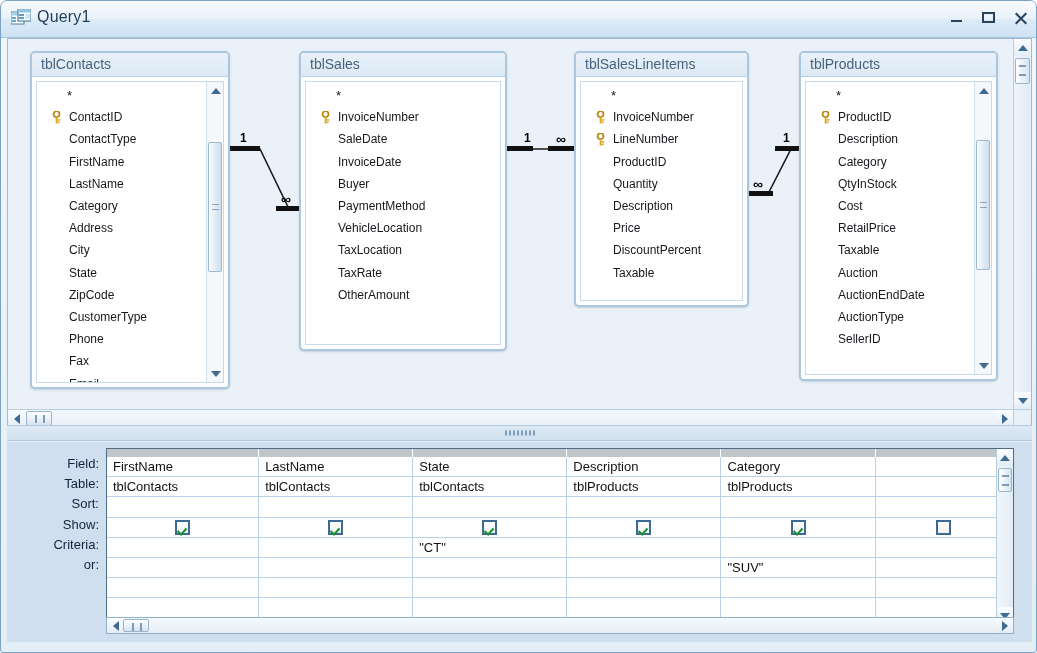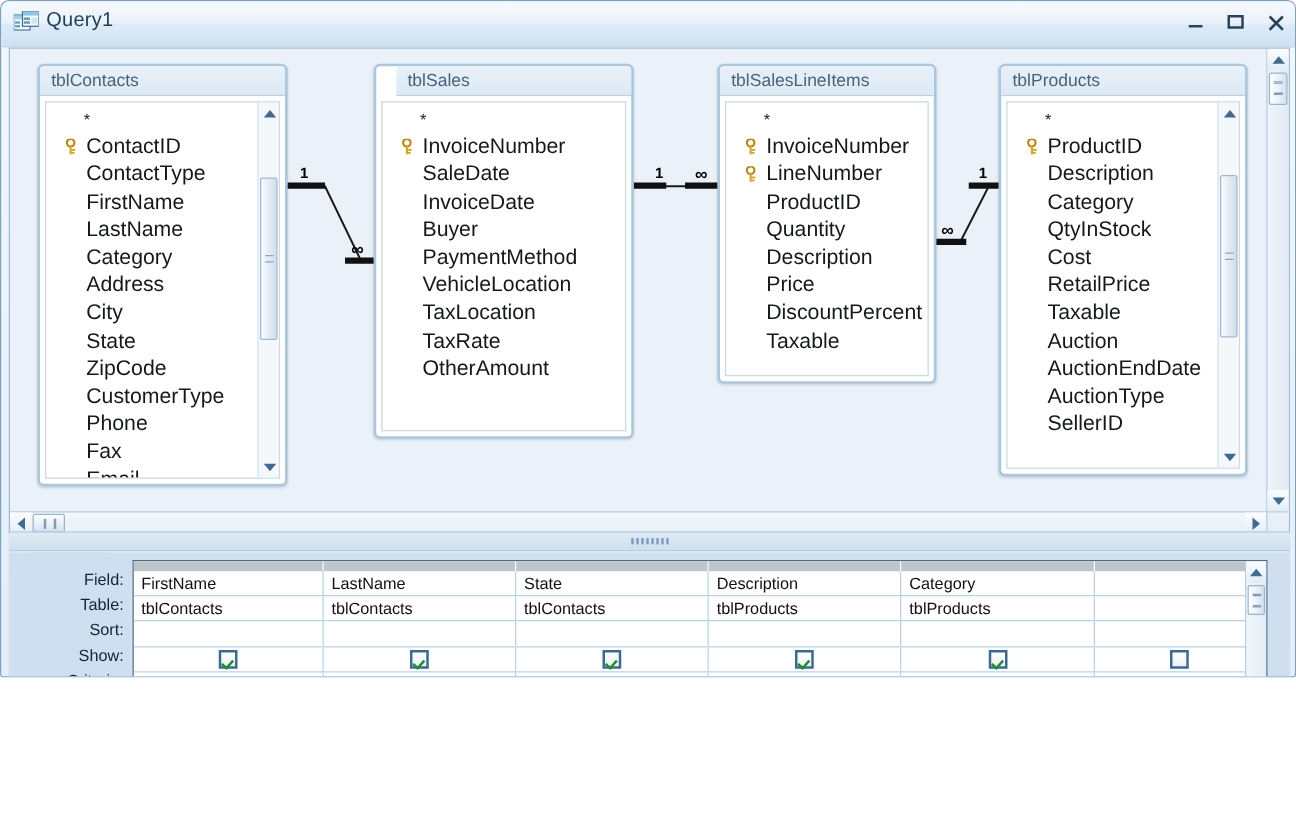--- a/index.html
+++ b/index.html
@@ -7,21 +7,21 @@
     margin: 0;
     padding: 0;
     background: #ffffff;
   }
   body {
     font-family: "Liberation Sans", sans-serif;
   }
   .app-window {
     position: relative;
     width: 1037px;
-    height: 542px;
+    height: 653px;
     box-sizing: border-box;
     background: linear-gradient(to bottom, #f2f7fb 0%, #e4eef7 100%);
     border: 1px solid #7ba2c4;
     border-radius: 7px 7px 3px 3px;
     overflow: hidden;
   }
 
   
   .titlebar {
     position: absolute;
@@ -130,21 +130,21 @@
   .fields {
     position: absolute;
     left: 0; top: 2px;
     right: 0;
   }
   .field-row {
     height: 22.2px;
     display: flex;
     align-items: center;
     padding-left: 8px;
-    font-size: 17px;
+    font-size: 12px;
     color: #15181c;
     white-space: nowrap;
   }
   .field-row.star {
     padding-left: 30px;
     font-size: 13px;
     letter-spacing: 0;
   }
   .keycell {
     width: 22px;
@@ -546,21 +546,21 @@
               <div class="tb-arrow up">
                 <span class="tri up"></span>
               </div>
               <div class="tb-thumb" style="top:60px;height:130px;"></div>
               <div class="tb-arrow down">
                 <span class="tri down"></span>
               </div>
             </div>
           </div>
         </div>
-        <div class="tbox" style="left: 291px; top: 12px; width: 208px; height: 300px; padding-left: 16px;">
+        <div class="tbox" style="left: 291px; top: 12px; width: 208px; height: 300px;">
           <div class="tbox-head">tblSales</div>
           <div class="tbox-body">
             <div class="fields">
               <div class="field-row star">
                 <span>*</span>
               </div>
               <div class="field-row">
                 <span class="keycell">
                   <svg class="keyicon" viewBox="0 0 11 13">
                     <circle cx="5.5" cy="3.2" r="3" fill="none" stroke="#b8860b" stroke-width="1.7"></circle>

